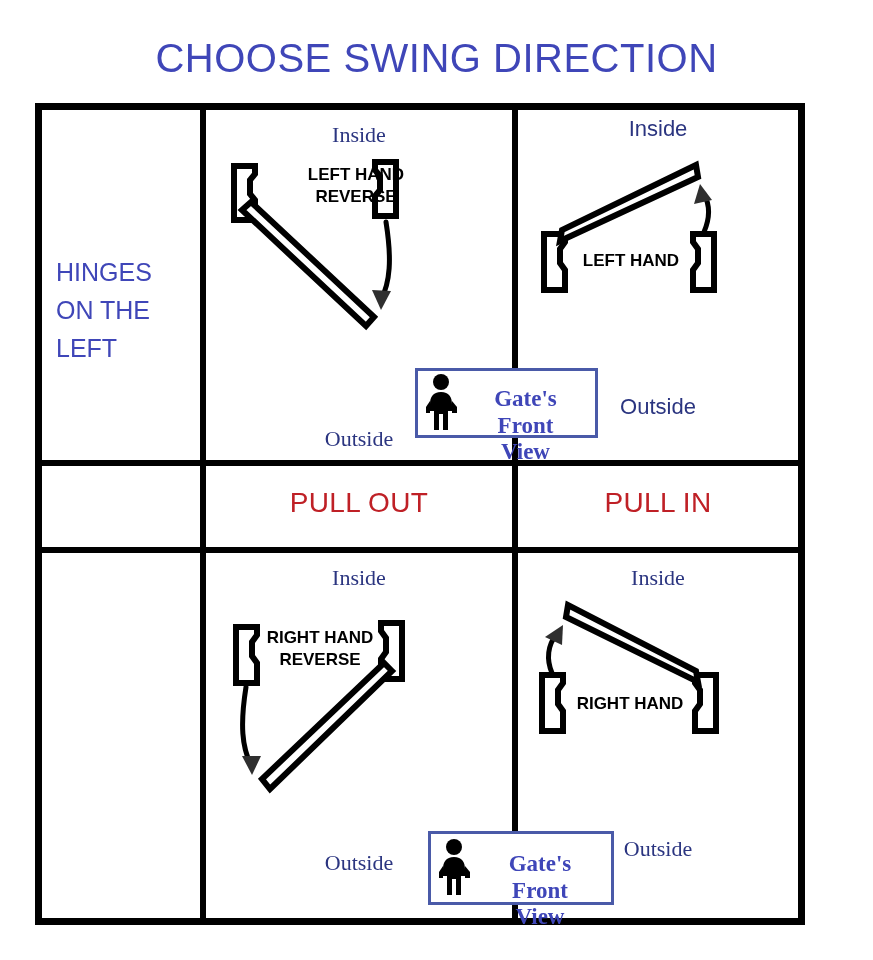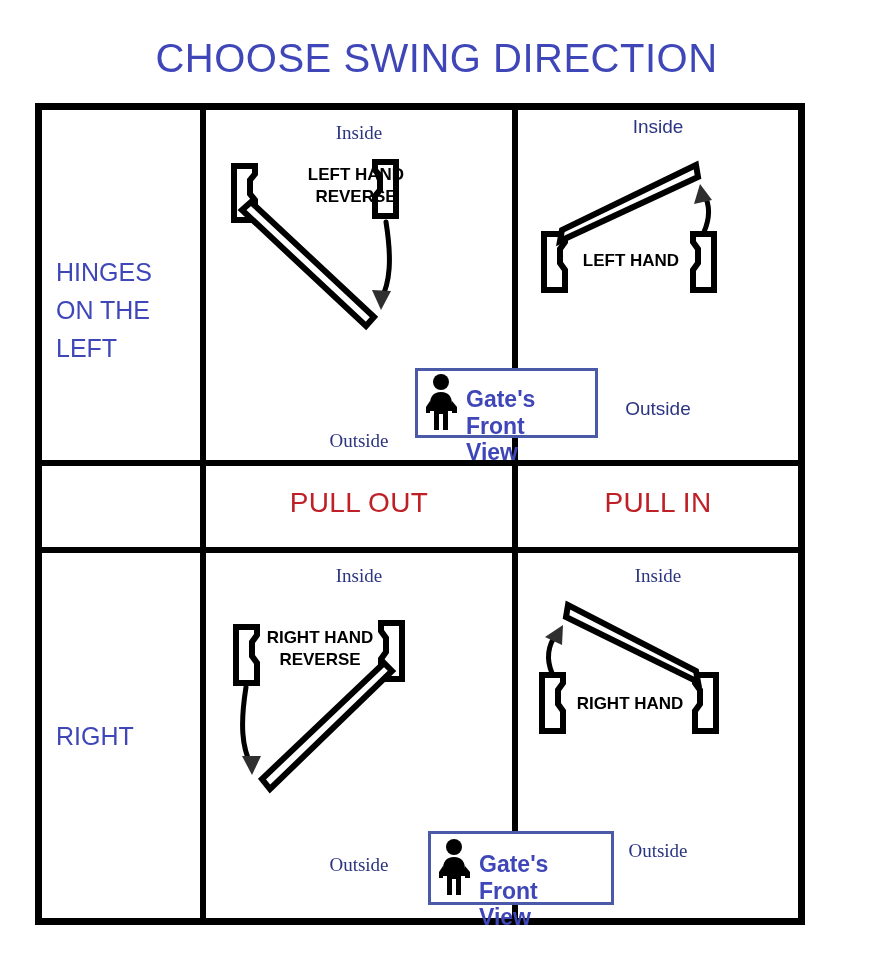--- a/index.html
+++ b/index.html
@@ -93,21 +93,21 @@
   
   .diagram {
     position: relative;
     width: 100%; height: 100%;
   }
   .io-label {
     position: absolute;
     width: 100%;
     text-align: center;
     color: #2b3580;
-    font-size: 19px;
+    font-size: 22px;
   }
   .io-serif { font-family: "Liberation Serif", serif; }
   .io-sans  { font-family: "Liberation Sans", sans-serif; }
   .io-inside  { top: 12px; }
   .io-outside { bottom: 8px; }
   .io-inside-hi  { top: 6px; }
   .io-outside-hi { bottom: 40px; }
 
   .svg-wrap { position: absolute; left: 0; top: 0; width: 100%; height: 100%; }
 
@@ -126,21 +126,22 @@
     display: flex;
     align-items: center;
     padding: 5px 10px 7px 8px;
     z-index: 5;
   }
   .fv-top    { left: 415px; top: 368px; width: 183px; height: 70px; }
   .fv-bottom { left: 428px; top: 831px; width: 186px; height: 74px; }
   .fv-person { flex: 0 0 auto; width: 34px; height: 58px; margin-right: 6px; }
   .fv-text {
     flex: 1 1 auto;
-    font-family: Liberation Sans, sans-serif;
+    text-align: center;
+    font-family: Liberation Serif, serif;
     font-weight: bold;
     font-size: 23px;
     line-height: 1.17;
     color: #3f46b8;
     margin-top: 48px;
   }
 </style>
 </head>
 <body>
 
@@ -209,21 +210,20 @@
     <div class="cell band-cell col-mid">
       <div class="band-text">PULL OUT</div>
     </div>
 
     <div class="cell band-cell col-right">
       <div class="band-text">PULL IN</div>
     </div>
 
     <div class="cell label-cell label-bottom">
       <div class="label-text">
-        <div>RIGHT</div>
       </div>
     </div>
 
     <div class="cell diagram-cell-b col-mid">
       <div class="diagram">
         <div class="io-label io-serif io-inside">Inside</div>
         <div class="io-label io-serif" style="bottom:42px;">Outside</div>
         <svg class="svg-wrap" viewBox="0 0 306 365">
 
           <path d="M30 74 L51 74 L51 82 L46 89 L46 103 L51 110 L51 130 L30 130 Z" fill="#ffffff" stroke="#000000" stroke-width="6" stroke-linejoin="miter"></path>

